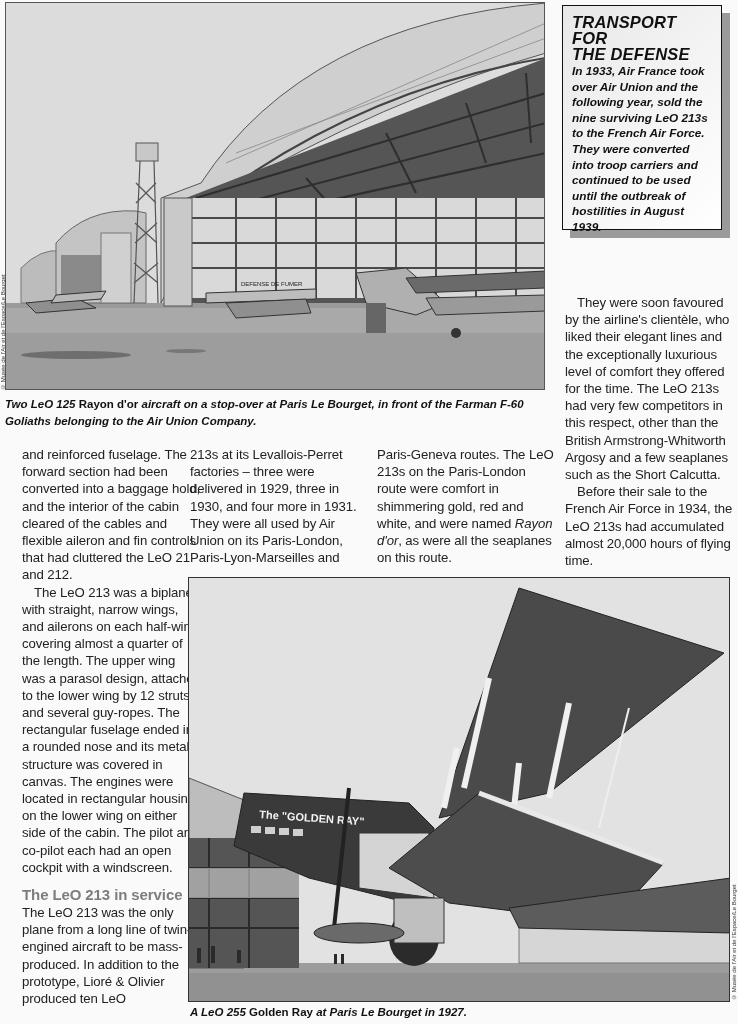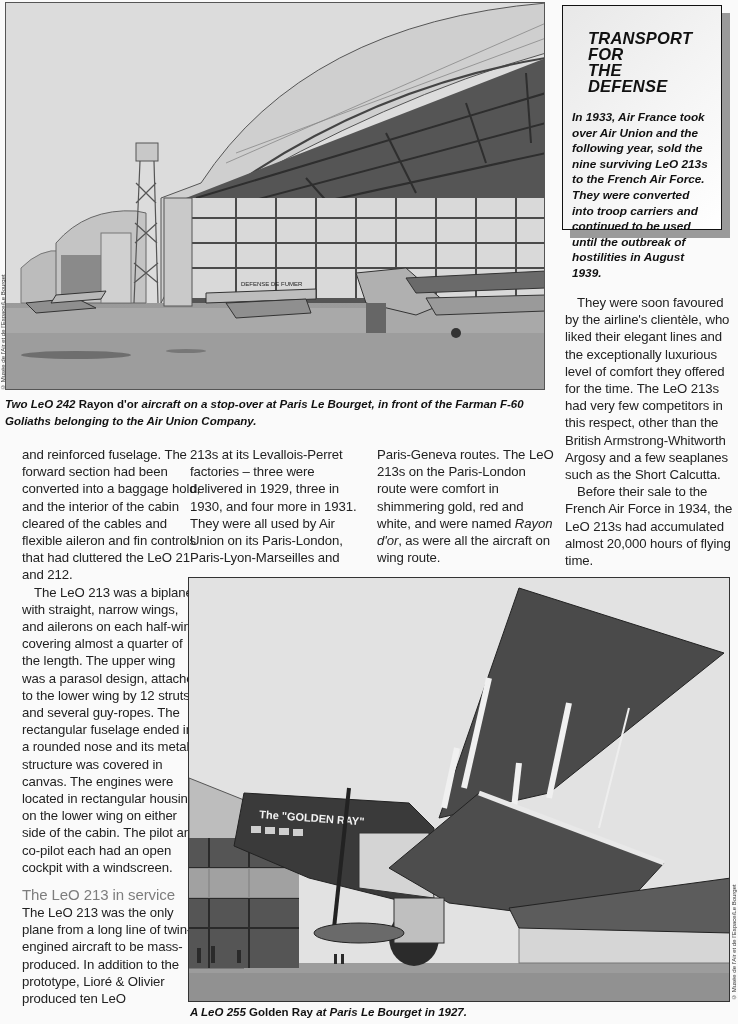--- a/index.html
+++ b/index.html
@@ -13,21 +13,21 @@
       font-size:13.2px; line-height:17.2px; color:#222;
       letter-spacing:-0.1px;
     }
     .body-text p { margin:0; }
     .body-text p.indent { text-indent:12px; }
     .caption {
       font-size:11.5px; line-height:17px; font-weight:bold; font-style:italic; color:#111;
     }
     .caption .up { font-style:normal; }
     .subhead {
-      font-size:15px; font-weight:normal; color:#7d7d7d; line-height:18px; margin:0;
+      font-size:15px; font-weight:bold; color:#7d7d7d; line-height:18px; margin:0;
     }
     
     .photo1 {
       left:5px; top:2px; width:540px; height:388px;
       border:1px solid #555; box-sizing:border-box; overflow:hidden;
       background:linear-gradient(180deg,#d8d8d8 0%,#cfcfcf 55%,#9a9a9a 78%,#b8b8b8 100%);
     }
     .photo2 {
       left:188px; top:577px; width:542px; height:425px;
       border:1px solid #333; box-sizing:border-box; overflow:hidden;
@@ -38,21 +38,21 @@
     .sidebar-shadow {
       left:570px; top:13px; width:160px; height:225px; background:#9a9a9a;
     }
     .sidebar {
       left:562px; top:5px; width:160px; height:225px; box-sizing:border-box;
       border:1px solid #111;
       background:linear-gradient(135deg,#e8e8e8 0%,#f4f4f4 50%,#ffffff 100%);
       padding:8px 7px 6px 9px;
     }
     .sidebar h2 {
-      margin:16px; font-size:16.5px; line-height:16px; font-weight:bold; font-style:italic;
+      margin:0; font-size:16.5px; line-height:16px; font-weight:bold; font-style:italic;
       color:#111; letter-spacing:0.2px;
     }
     .sidebar p {
       margin:2px 0 8px 0; font-size:11.8px; line-height:15.6px; font-weight:bold; font-style:italic; color:#111;
     }
     .credit {
       font-size:6px; color:#333; writing-mode:vertical-rl; transform:rotate(180deg);
       white-space:nowrap;
     }
   </style>
@@ -113,21 +113,21 @@
     </g>
     <circle cx="450" cy="330" r="5" fill="#333"></circle>
     <rect x="360" y="300" width="20" height="30" fill="#666"></rect>
     <text x="235" y="283" font-size="6" fill="#222" font-family="Liberation Sans, sans-serif">DEFENSE DE FUMER</text>
   </svg>
 </div>
 
 <div class="abs credit" style="left:0px; top:230px; height:160px;">© Musée de l'Air et de l'Espace/Le Bourget</div>
 
 <div class="abs caption" style="left:5px; top:396px; width:545px;">
-  <span>Two LeO 242 </span><span class="up">Rayon d'or</span><span> aircraft on a stop-over at Paris Le Bourget, in front of the Farman F-60 Goliaths belonging to the Air Union Company.</span>
+  <span>Two LeO 125 </span><span class="up">Rayon d'or</span><span> aircraft on a stop-over at Paris Le Bourget, in front of the Farman F-60 Goliaths belonging to the Air Union Company.</span>
 </div>
 
 <div class="abs sidebar-shadow"></div>
 <div class="abs sidebar">
   <h2>
     <span>TRANSPORT FOR</span><br>
     <span>THE DEFENSE</span>
   </h2>
   <p>In 1933, Air France took over Air Union and the following year, sold the nine surviving LeO 213s to the French Air Force. They were converted into troop carriers and continued to be used until the outbreak of hostilities in August 1939.</p>
 </div>
@@ -142,21 +142,21 @@
   <p class="indent">The LeO 213 was a biplane with straight, narrow wings, and ailerons on each half-wing covering almost a quarter of the length. The upper wing was a parasol design, attached to the lower wing by 12 struts and several guy-ropes. The rectangular fuselage ended in a rounded nose and its metal structure was covered in canvas. The engines were located in rectangular housings on the lower wing on either side of the cabin. The pilot and co-pilot each had an open cockpit with a windscreen.</p>
   <h3 class="subhead" style="margin-top:10px;">The LeO 213 in service</h3>
   <p>The LeO 213 was the only plane from a long line of twin-engined aircraft to be mass-produced. In addition to the prototype, Lioré &amp; Olivier produced ten LeO</p>
 </div>
 
 <div class="abs body-text" style="left:190px; top:446px; width:178px;">
   <p>213s at its Levallois-Perret factories – three were delivered in 1929, three in 1930, and four more in 1931. They were all used by Air Union on its Paris-London, Paris-Lyon-Marseilles and</p>
 </div>
 
 <div class="abs body-text" style="left:377px; top:446px; width:180px;">
-  <p><span>Paris-Geneva routes. The LeO 213s on the Paris-London route were comfort in shimmering gold, red and white, and were named </span><em>Rayon d'or</em><span>, as were all the aircraft on wing route.</span></p>
+  <p><span>Paris-Geneva routes. The LeO 213s on the Paris-London route were comfort in shimmering gold, red and white, and were named </span><em>Rayon d'or</em><span>, as were all the seaplanes on this route.</span></p>
 </div>
 
 <div class="abs photo2">
   <svg width="542" height="425" viewBox="0 0 542 425">
     <rect x="0" y="0" width="542" height="425" fill="#e2e2e2"></rect>
 
     <rect x="0" y="385" width="542" height="40" fill="#9c9c9c"></rect>
     <rect x="0" y="395" width="542" height="30" fill="#8a8a8a" opacity="0.6"></rect>
 
     <path d="M0 200 L55 222 L55 390 L0 390 Z" fill="#bdbdbd" stroke="#555"></path>

